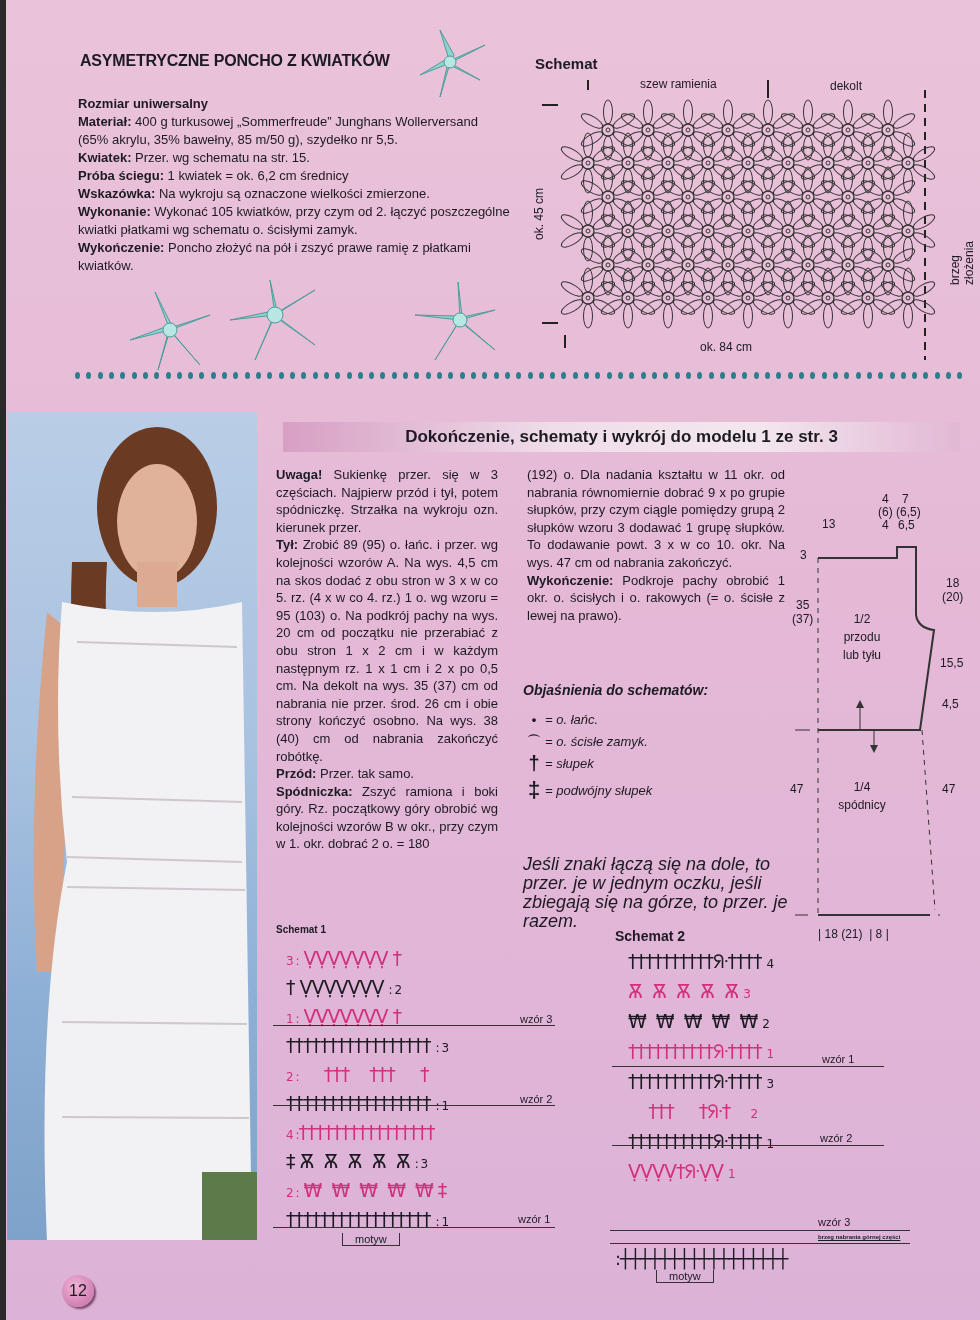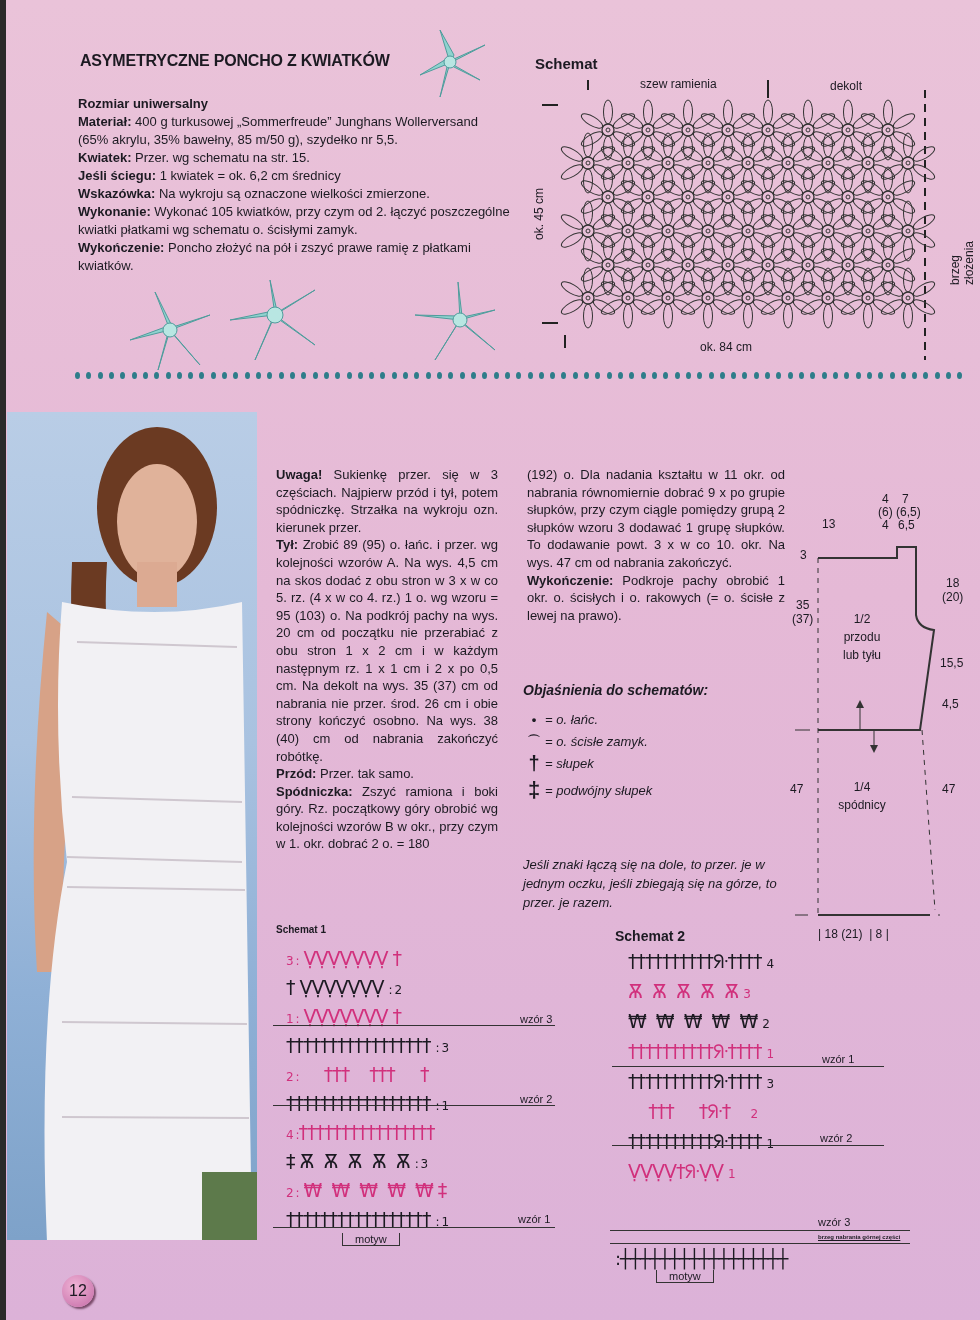--- a/index.html
+++ b/index.html
@@ -15,21 +15,21 @@
 .dots{position:absolute;left:75px;top:372px;width:888px;height:8px;display:flex;justify-content:space-between}
 .dots span{width:5px;height:7px;border-radius:50%;background:#2f7d8a}
 .photo{position:absolute;left:7px;top:412px;width:250px;height:828px;background:linear-gradient(180deg,#b9cde6 0%,#a9c2e0 40%,#8fb0d6 70%,#7ea2c9 100%);overflow:hidden}
 .banner{position:absolute;left:283px;top:422px;width:677px;height:30px;background:linear-gradient(90deg,#d79fc4 0%,#efdde9 40%,#f3e7ef 70%,#e2b8d4 100%);display:flex;align-items:center;justify-content:center;font-weight:bold;font-size:17px}
 .col{position:absolute;font-size:13px;line-height:17.6px;text-align:justify}
 .col b{font-weight:bold}
 .legend{position:absolute;left:523px;top:682px;width:270px;font-size:13px;font-style:italic}
 .legend .lh{font-weight:bold;font-size:14px;margin-bottom:10px}
 .legend .row{display:flex;align-items:center;height:22px}
 .legend .sym{width:22px;text-align:center;font-style:normal;font-weight:bold}
-.note{position:absolute;left:523px;top:855px;width:265px;font-size:13px;font-style:italic;line-height:19px}
+.note{position:absolute;left:523px;top:855px;width:265px;font-size:18px;font-style:italic;line-height:19px}
 .num{position:absolute;font-size:12px}
 .pagenum{position:absolute;left:62px;top:1275px;width:32px;height:32px;border-radius:50%;background:radial-gradient(circle at 40% 35%,#f0b4d6,#c46aa6);display:flex;align-items:center;justify-content:center;font-size:16px;box-shadow:2px 2px 2px #7a4a6a}
 .st{font-family:"DejaVu Sans",sans-serif;letter-spacing:-1px}
 .pink{color:#d1307c}
 .rowline{position:absolute;height:1px;background:#333}
 </style>
 </head>
 <body>
 
 <div class="page">
@@ -45,21 +45,21 @@
         <path d="M40 38 L70 55 L44 42 Z"></path>
         <path d="M40 38 L30 72 L37 42 Z"></path>
     <circle cx="40" cy="37" r="6" fill="#b8e6e2"></circle>
   </g>
 </svg>
 
 <div class="intro">
   <span class="line"><b>Rozmiar uniwersalny</b></span>
   <span class="line"><b>Materiał:</b><span> 400 g turkusowej „Sommerfreude” Junghans Wollerversand (65% akrylu, 35% bawełny, 85 m/50 g), szydełko nr 5,5.</span></span>
   <span class="line"><b>Kwiatek:</b><span> Przer. wg schematu na str. 15.</span></span>
-  <span class="line"><b>Jeśli ściegu:</b><span> 1 kwiatek = ok. 6,2 cm średnicy</span></span>
+  <span class="line"><b>Próba ściegu:</b><span> 1 kwiatek = ok. 6,2 cm średnicy</span></span>
   <span class="line"><b>Wskazówka:</b><span> Na wykroju są oznaczone wielkości zmierzone.</span></span>
   <span class="line"><b>Wykonanie:</b><span> Wykonać 105 kwiatków, przy czym od 2. łączyć poszczególne kwiatki płatkami wg schematu o. ścisłymi zamyk.</span></span>
   <span class="line"><b>Wykończenie:</b><span> Poncho złożyć na pół i zszyć prawe ramię z płatkami kwiatków.</span></span>
 </div>
 
 <svg class="abs" style="left:120px;top:280px" width="380" height="95" viewBox="0 0 380 95">
   <g fill="#8fd3cf" stroke="#4f9c9c" stroke-width="1">
     <g transform="translate(50,50)">
           <path d="M0 0 L-40 10 L-2 -4Z"></path>
           <path d="M0 0 L40 -15 L3 -3Z"></path>
@@ -262,20 +262,21 @@
           <line x1="65" y1="385" x2="235" y2="390"></line>
           <line x1="60" y1="445" x2="235" y2="450"></line>
           <line x1="60" y1="475" x2="238" y2="478"></line>
           <line x1="55" y1="610" x2="240" y2="612"></line>
           <line x1="55" y1="705" x2="242" y2="706"></line>
         </g>
     <rect x="195" y="760" width="55" height="68" fill="#5d7a4b"></rect>
   </svg>
 </div>
 
+<div class="banner">Dokończenie, schematy i wykrój do modelu 1 ze str. 3</div>
 
 <div class="col" style="left:276px;top:466px;width:222px">
   <p><b>Uwaga!</b><span> Sukienkę przer. się w 3 częściach. Najpierw przód i tył, potem spódniczkę. Strzałka na wykroju ozn. kierunek przer.</span></p>
   <p><b>Tył:</b><span> Zrobić 89 (95) o. łańc. i przer. wg kolejności wzorów A. Na wys. 4,5 cm na skos dodać z obu stron w 3 x w co 5. rz. (4 x w co 4. rz.) 1 o. wg wzoru = 95 (103) o. Na podkrój pachy na wys. 20 cm od początku nie przerabiać z obu stron 1 x 2 cm i w każdym następnym rz. 1 x 1 cm i 2 x po 0,5 cm. Na dekolt na wys. 35 (37) cm od nabrania nie przer. środ. 26 cm i obie strony kończyć osobno. Na wys. 38 (40) cm od nabrania zakończyć robótkę.</span></p>
   <p><b>Przód:</b><span> Przer. tak samo.</span></p>
   <p><b>Spódniczka:</b><span> Zszyć ramiona i boki góry. Rz. początkowy góry obrobić wg kolejności wzorów B w okr., przy czym w 1. okr. dobrać 2 o. = 180</span></p>
 </div>
 
 <div class="col" style="left:527px;top:466px;width:258px">
   <p><span>(192) o. Dla nadania kształtu w 11 okr. od nabrania równomiernie dobrać 9 x po grupie słupków, przy czym ciągle pomiędzy grupą 2 słupków wzoru 3 dodawać 1 grupę słupków. To dodawanie powt. 3 x w co 10. okr. Na wys. 47 cm od nabrania zakończyć.</span></p>

